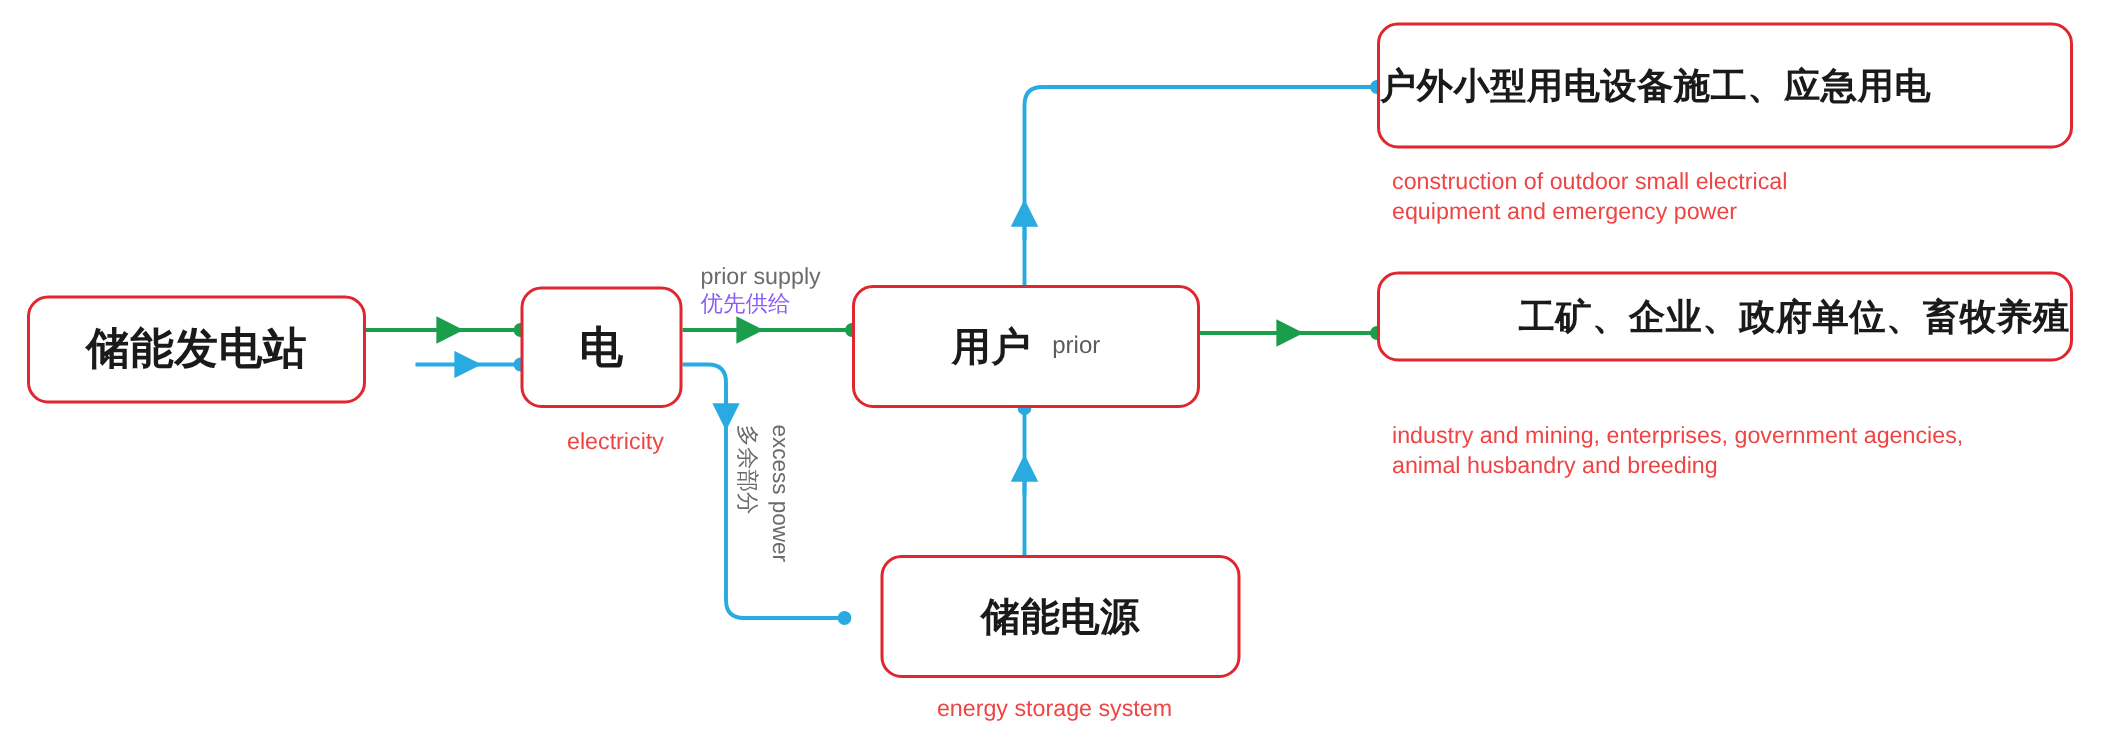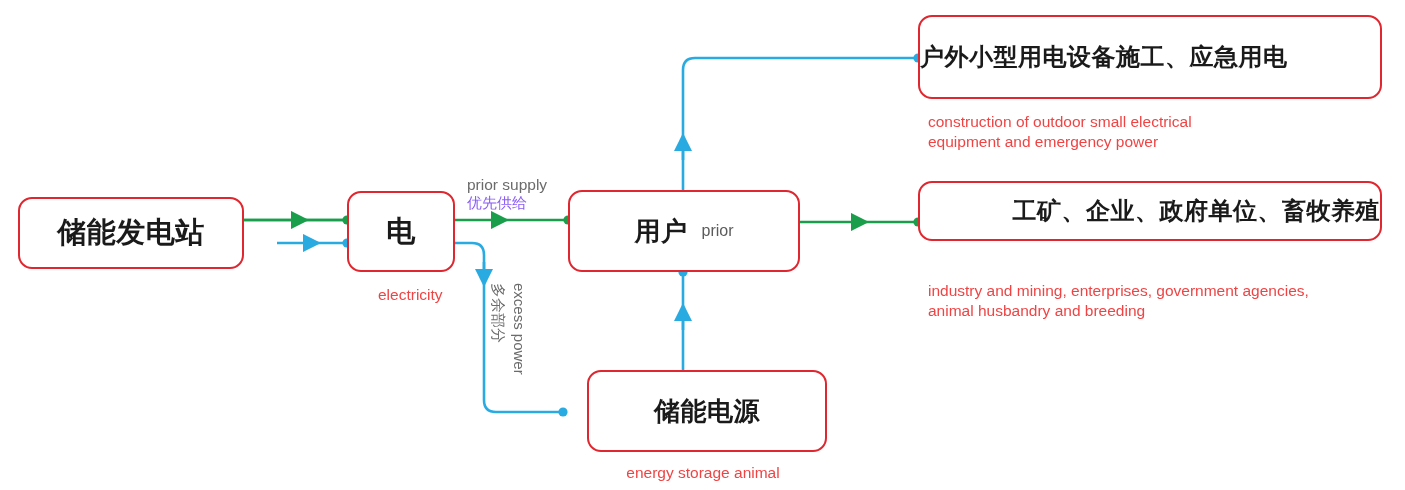--- a/index.html
+++ b/index.html
@@ -132,21 +132,21 @@
   <div class="caption" style="left:378px; top:285px; width:160px;">electricity</div>
 
   <div class="node" style="left:568px; top:190px; width:232px; height:82px;">
     <span class="cn" style="font-size:26px;">用户</span>
     <span class="en-inline" style="font-size:16px;">prior</span>
   </div>
 
   <div class="node" style="left:587px; top:370px; width:240px; height:82px;">
     <span class="cn" style="font-size:26px;">储能电源</span>
   </div>
-  <div class="caption" style="left:573px; top:463px; width:260px; text-align:center;">energy storage animal</div>
+  <div class="caption" style="left:573px; top:463px; width:260px; text-align:center;">energy storage system</div>
 
   <div class="node" style="left:918px; top:15px; width:464px; height:84px; justify-content:flex-start; ">
     <span class="cn" style="font-size:24px;">户外小型用电设备施工、应急用电</span>
   </div>
   <div class="caption" style="left:928px; top:112px; width:460px;">construction of outdoor small electrical
 equipment and emergency power</div>
 
   <div class="node" style="left:918px; top:181px; width:464px; height:60px; justify-content:flex-end; padding-left:14px;">
     <span class="cn" style="font-size:24px;">工矿、企业、政府单位、畜牧养殖</span>
   </div>

